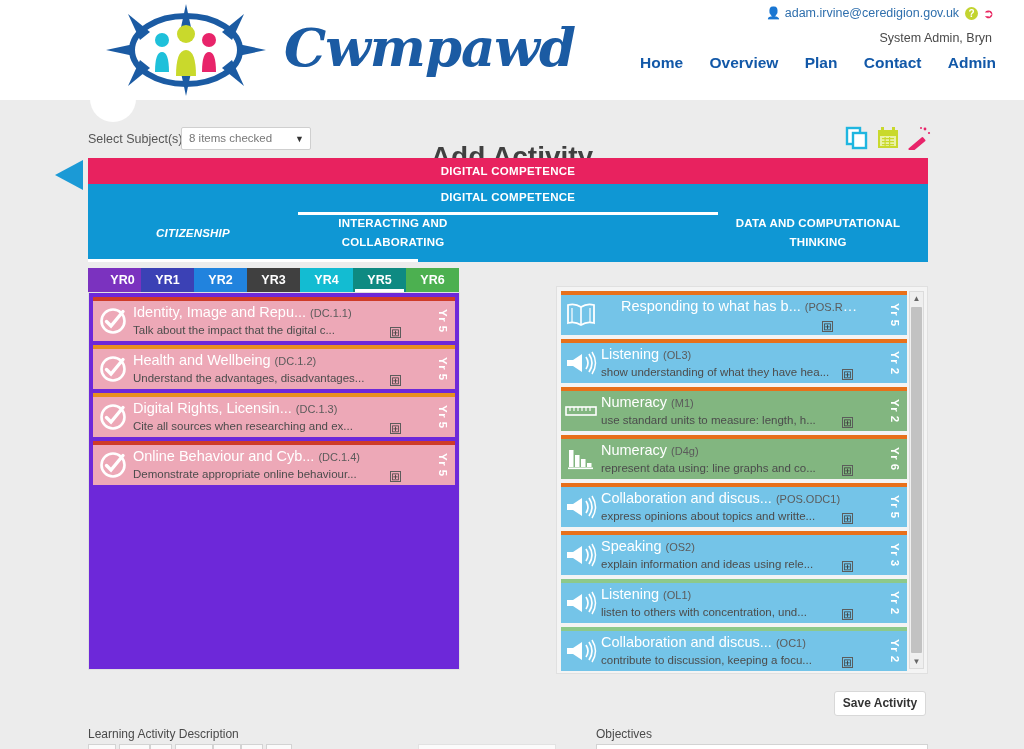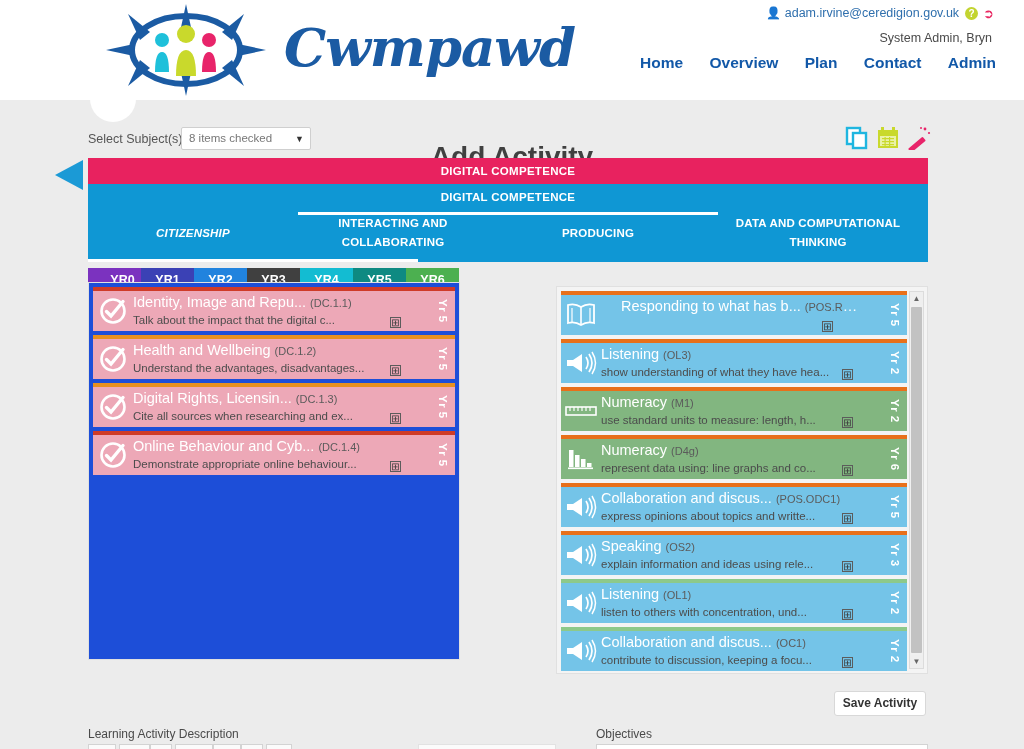--- a/index.html
+++ b/index.html
@@ -112,22 +112,22 @@
   .yrtab {
     width:53px; height:24px; line-height:24px; text-align:center;
     font-size:12.5px; font-weight:bold; color:#fff; cursor:pointer; position:relative;
   }
   .yrtab.active::after {
     content:""; position:absolute; left:2px; right:2px; bottom:0; height:3px; background:#fff;
   }
 
   
   .panel-left {
-    position:absolute; left:88px; top:282px; width:372px; height:378px;
-    background:#1d4ed8; border:1px solid #e0e0e0; padding:4px;
+    position:absolute; left:88px; top:292px; width:372px; height:378px;
+    background:#6d28d9; border:1px solid #e0e0e0; padding:4px;
   }
   .panel-right {
     position:absolute; left:556px; top:286px; width:372px; height:388px;
     background:#f4f4f4; border:1px solid #e0e0e0; padding:4px 20px 4px 4px;
     overflow:hidden;
   }
 
   .card {
     position:relative; height:44px; margin-bottom:4px; display:flex; align-items:stretch;
     border-top-width:4px; border-top-style:solid;
@@ -287,21 +287,20 @@
 </div>
 
 <div class="banner-arrow"></div>
 <div class="banner">
   <div class="band-pink">DIGITAL COMPETENCE</div>
   <div class="band-blue">
     <div class="dc2">DIGITAL COMPETENCE</div>
     <div class="seg-rule"></div>
     <div class="seg s0">CITIZENSHIP</div>
     <div class="seg s1">INTERACTING AND COLLABORATING</div>
-    <div class="seg s2">PRODUCING</div>
     <div class="seg s3">DATA AND COMPUTATIONAL THINKING</div>
     <div class="cit-rule"></div>
   </div>
 </div>
 
 <div class="yrtabs" id="yrtabs">
     <div class="yrtab" style="background: rgb(123, 50, 191); padding-left: 16px;">YR0</div>
     <div class="yrtab" style="background: rgb(59, 65, 181); text-align: center;">YR1</div>
     <div class="yrtab" style="background: rgb(33, 131, 222);">YR2</div>
     <div class="yrtab" style="background: #404040;">YR3</div>

